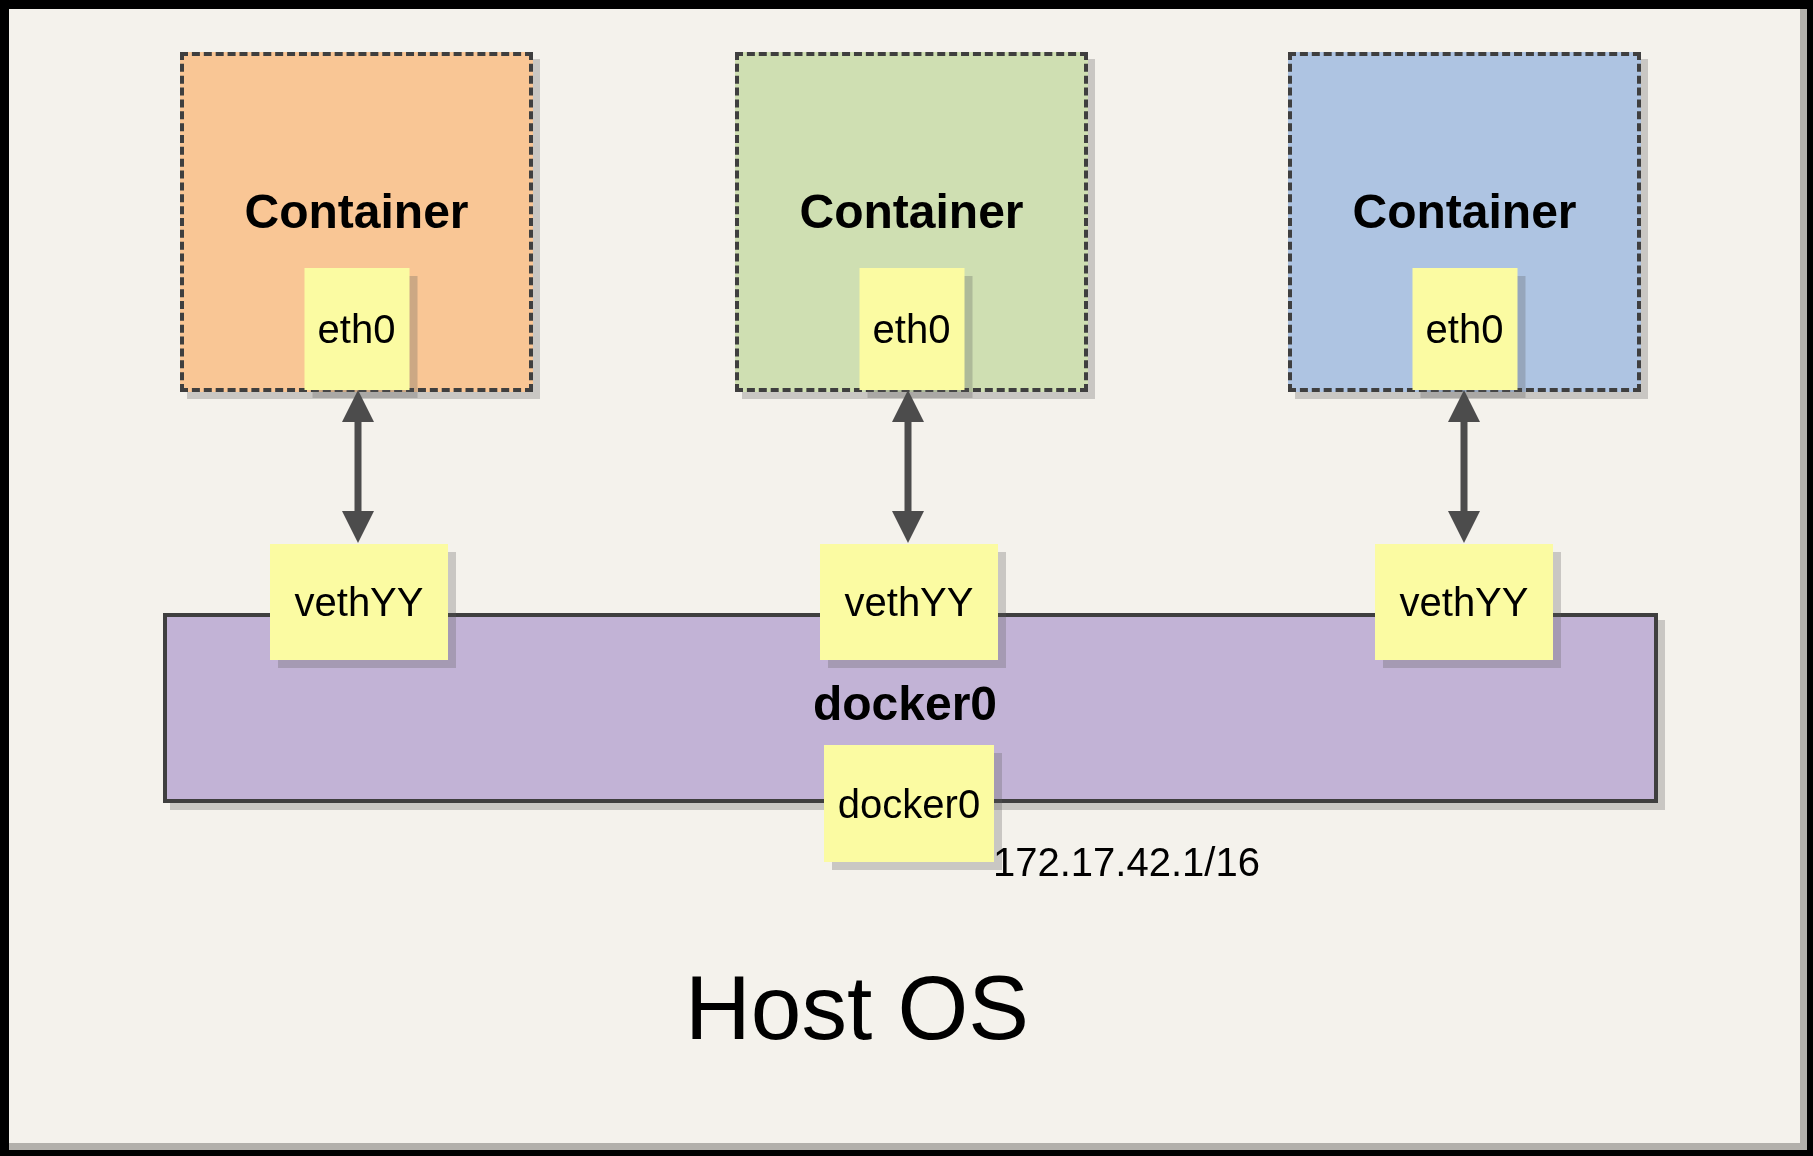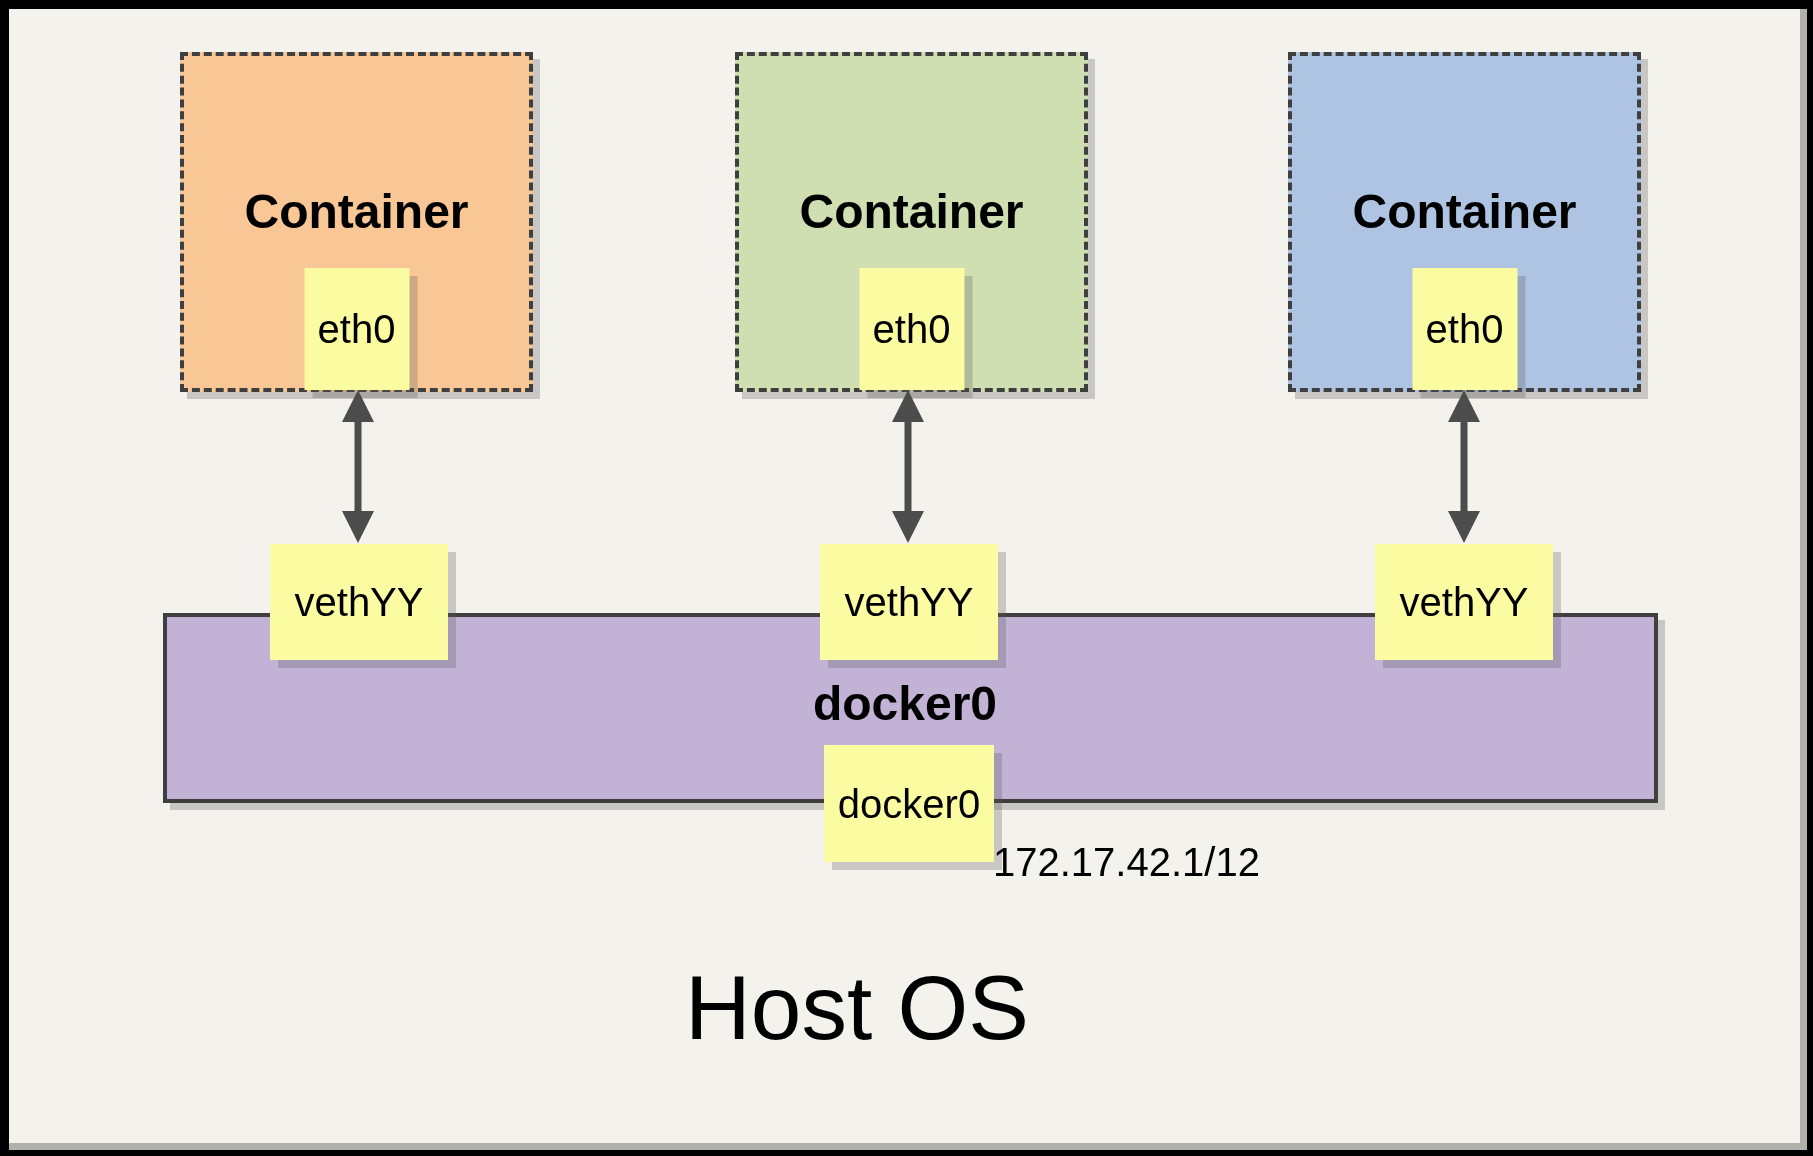--- a/index.html
+++ b/index.html
@@ -164,18 +164,18 @@
     <div class="ifbox vethbox v2">
       <span>vethYY</span>
     </div>
     <div class="ifbox vethbox v3">
       <span>vethYY</span>
     </div>
 
     <div class="ifbox d0box">
       <span>docker0</span>
     </div>
-    <div class="ip">172.17.42.1/12</div>
+    <div class="ip">172.17.42.1/16</div>
 
     <div class="host">Host OS</div>
 
   </div>
 </div>
 
 </body></html>

